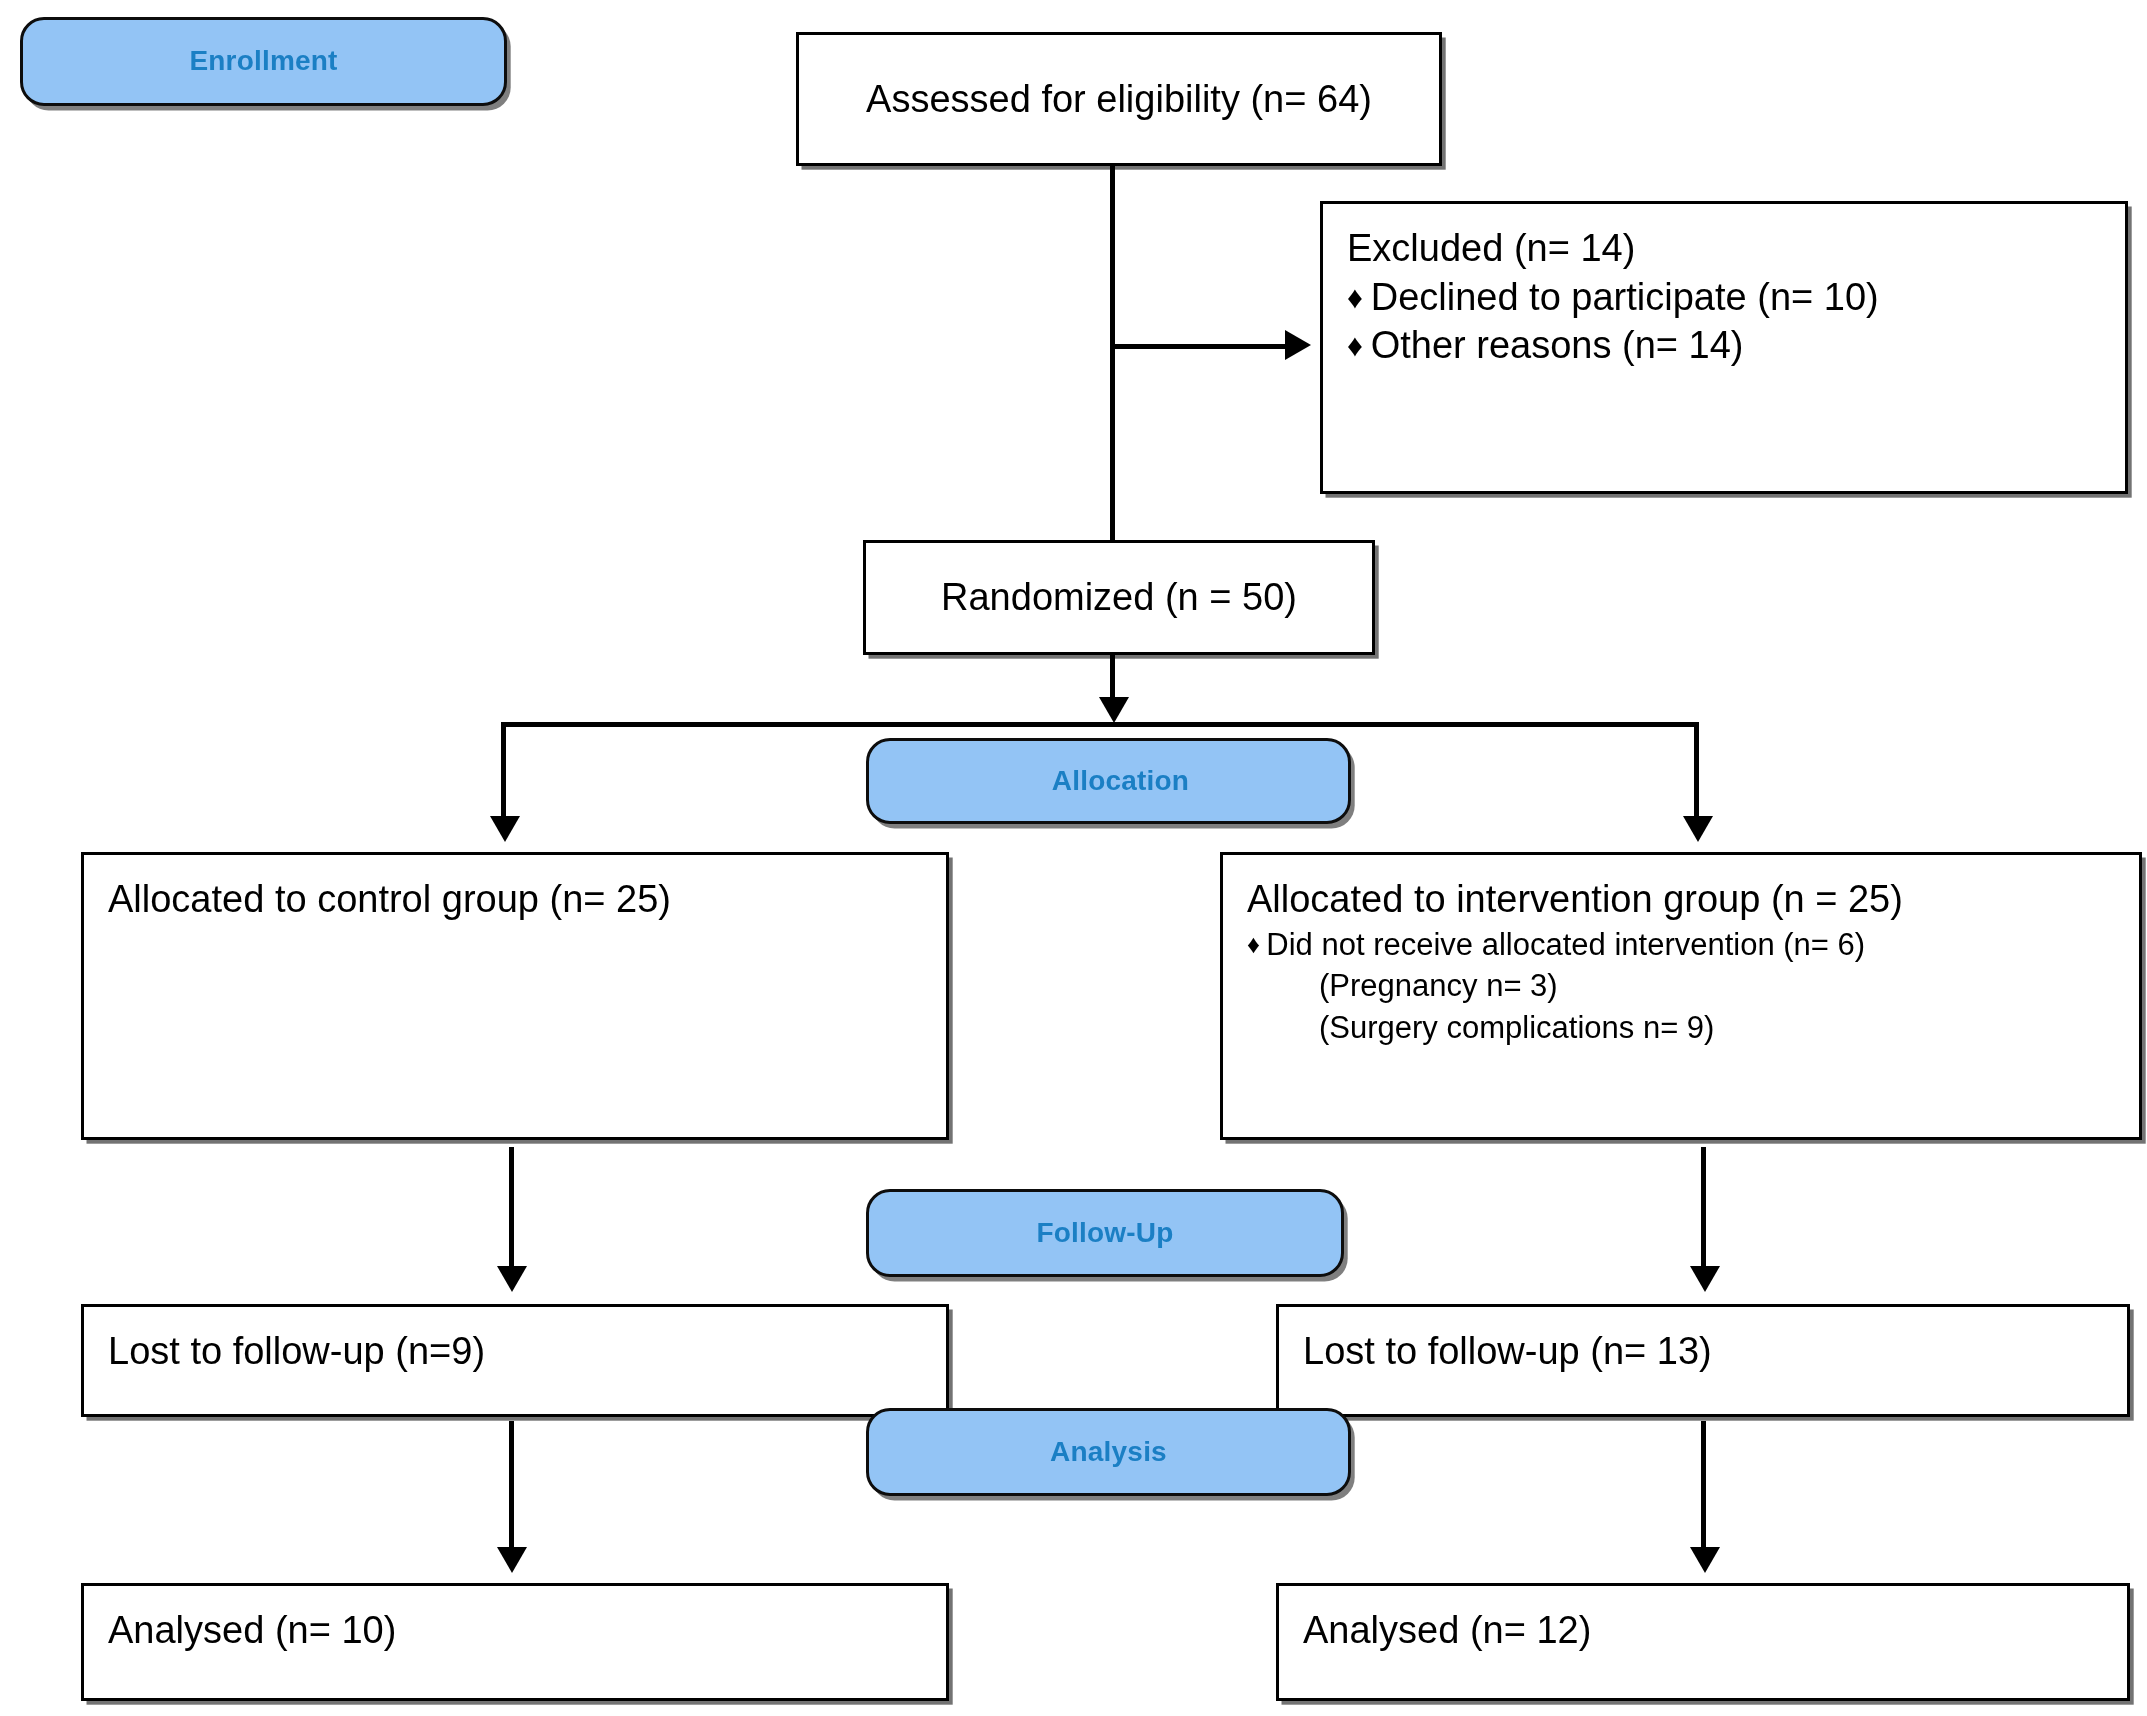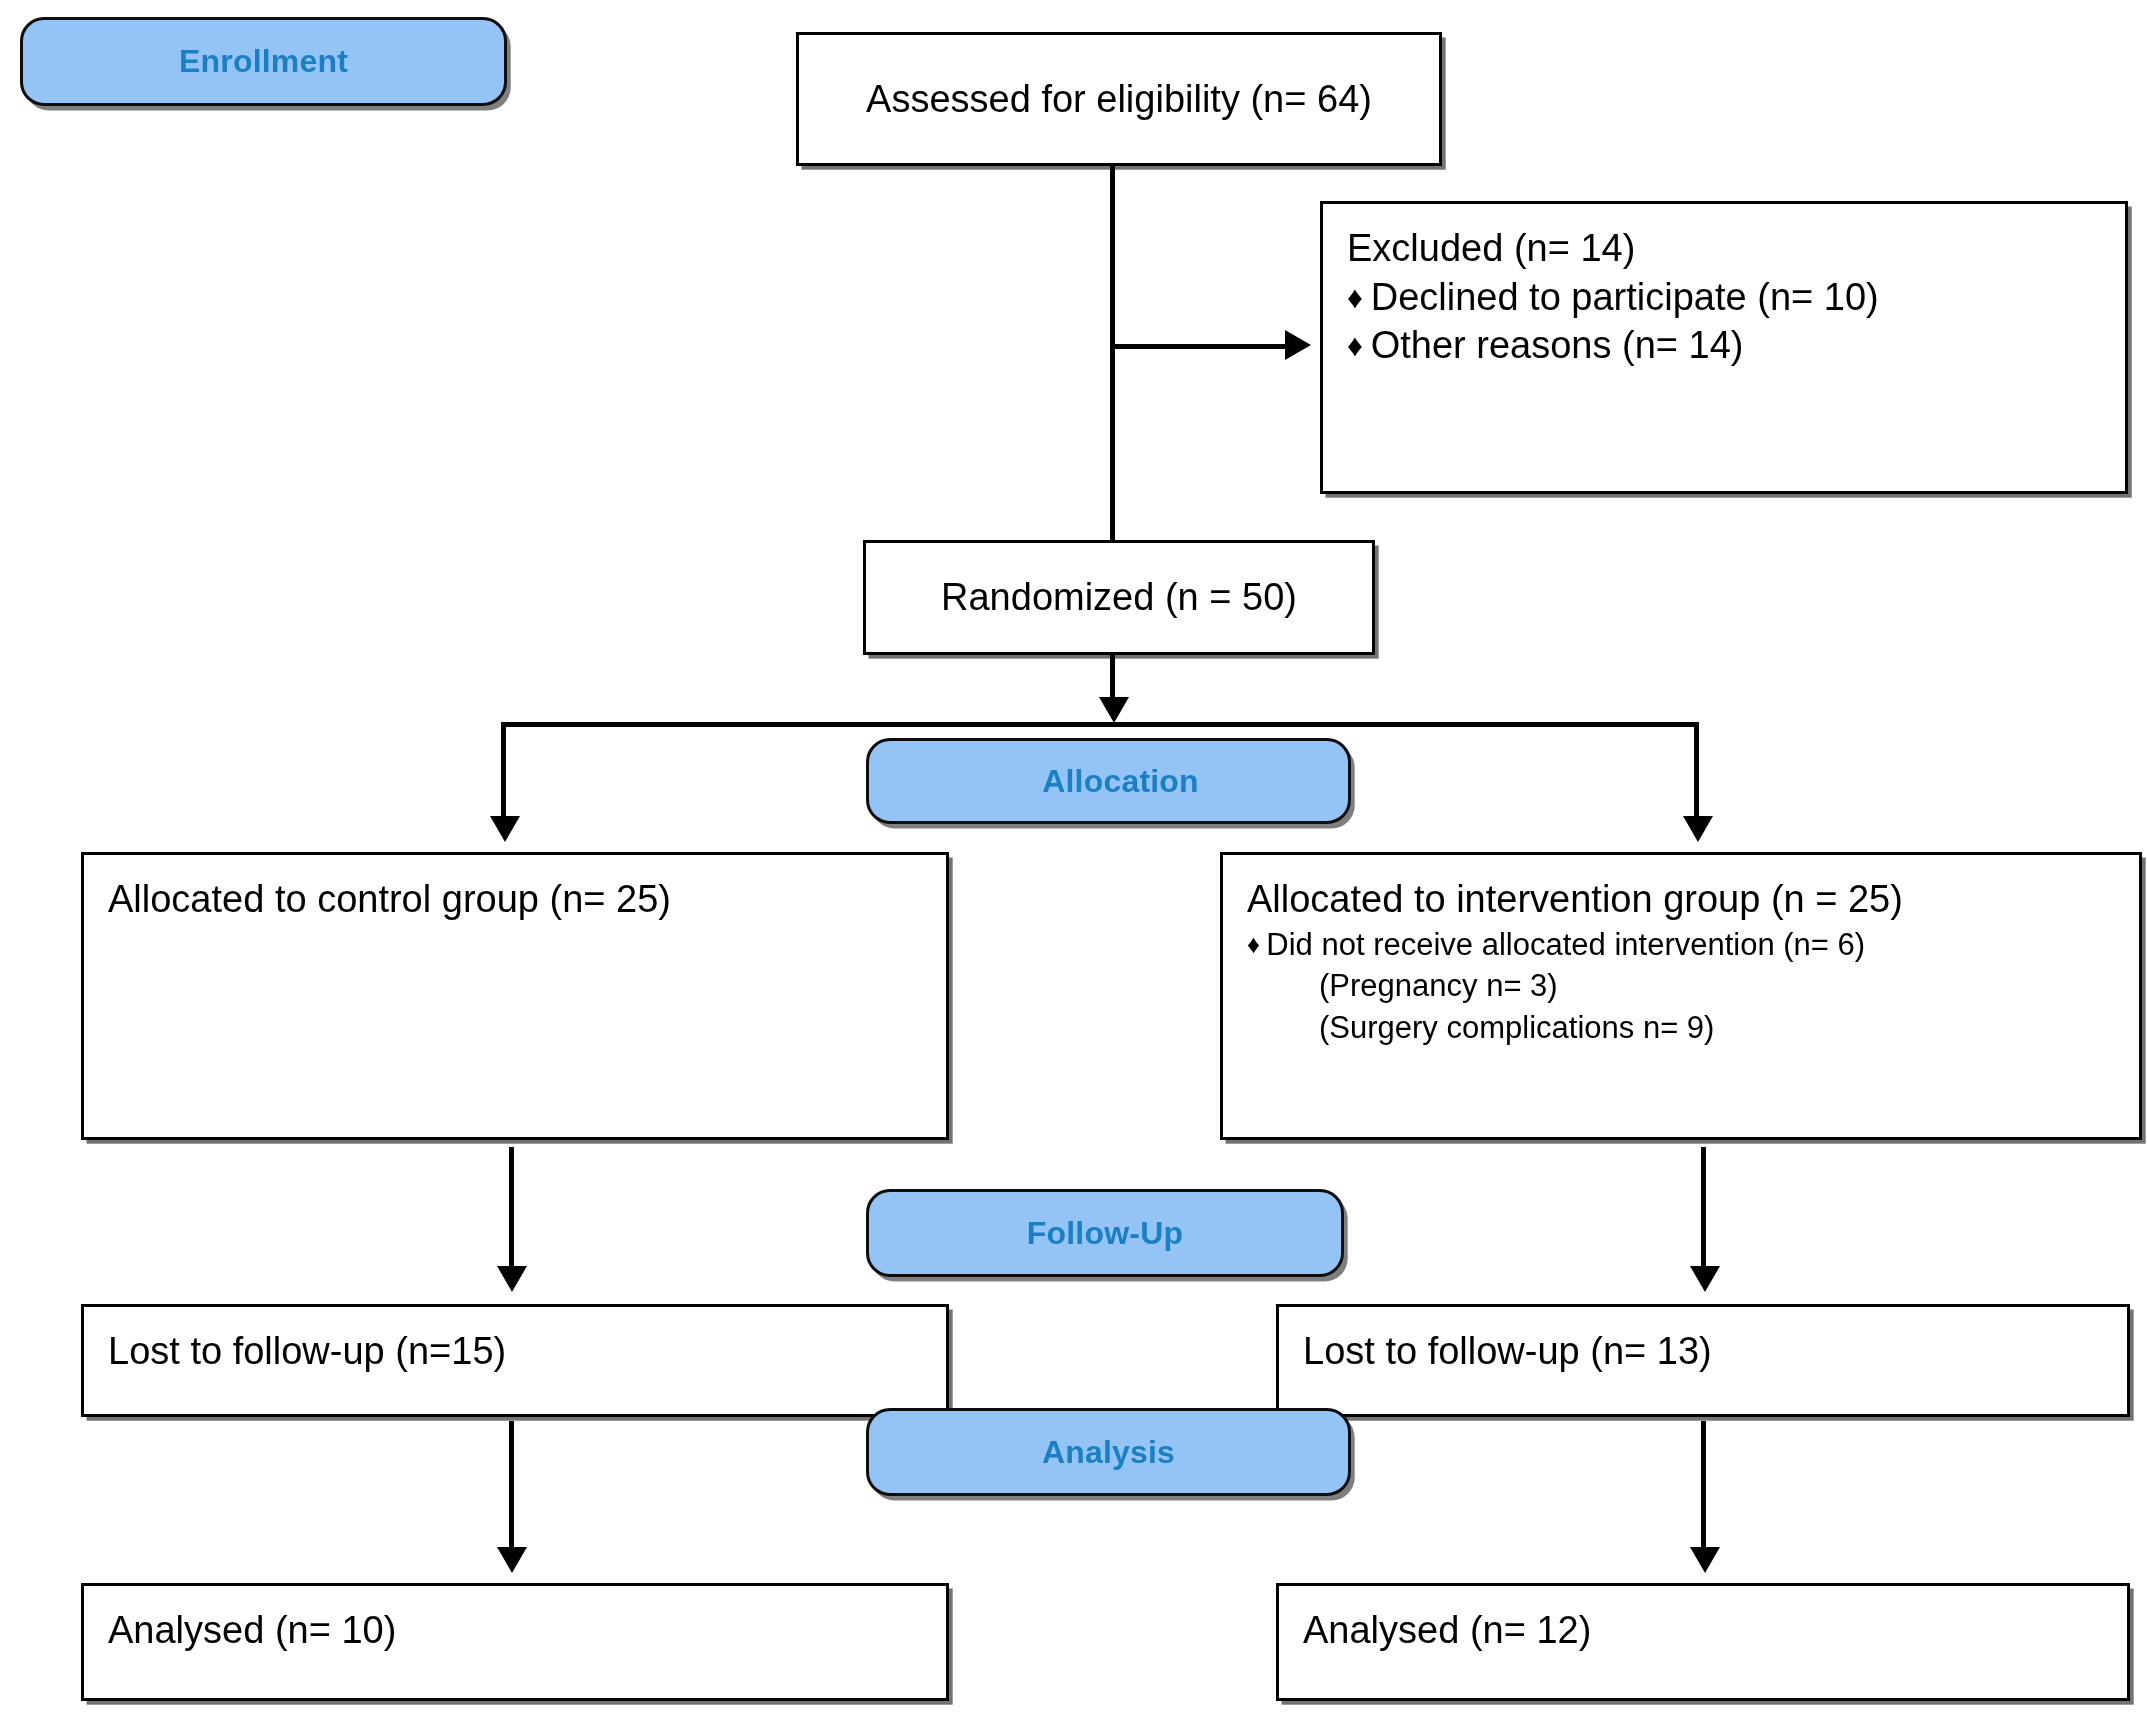--- a/index.html
+++ b/index.html
@@ -64,21 +64,21 @@
   .banner {
     background: #93c4f5;
     border: 3.7px solid #0d0d0d;
     border-radius: 24px;
     box-shadow: 4.6px 5.5px 0 -0.9px rgba(0,0,0,0.5);
     display: flex;
     align-items: center;
     justify-content: center;
     color: #1b7fc4;
     font-weight: bold;
-    font-size: 32px;
+    font-size: 28px;
     letter-spacing: 0.2px;
   }
 
   
   .vline  { background: #000000; width: 4.6px; }
   .hline  { background: #000000; height: 4.6px; }
   .arrow-down {
     width: 0; height: 0;
     border-left: 15.7px solid transparent;
     border-right: 15.7px solid transparent;
@@ -155,21 +155,21 @@
   <div class="abs arrow-down" style="left:497px; top:1266px;"></div>
 
   <div class="abs vline" style="left:1701px; top:1147px; height:124px;"></div>
   <div class="abs arrow-down" style="left:1690px; top:1266px;"></div>
 
   <div class="abs banner" style="left:866px; top:1189px; width:478px; height:88px;">
     <span>Follow-Up</span>
   </div>
 
   <div class="abs flowbox" style="left:81px; top:1304px; width:868px; height:113px;">
-    <span class="bullet-line">Lost to follow-up (n=15)</span>
+    <span class="bullet-line">Lost to follow-up (n=9)</span>
   </div>
 
   <div class="abs flowbox" style="left:1276px; top:1304px; width:854px; height:113px;">
     <span class="bullet-line">Lost to follow-up (n= 13)</span>
   </div>
 
   <div class="abs vline" style="left:509px; top:1421px; height:129px;"></div>
   <div class="abs arrow-down" style="left:497px; top:1547px;"></div>
 
   <div class="abs vline" style="left:1701px; top:1421px; height:129px;"></div>

